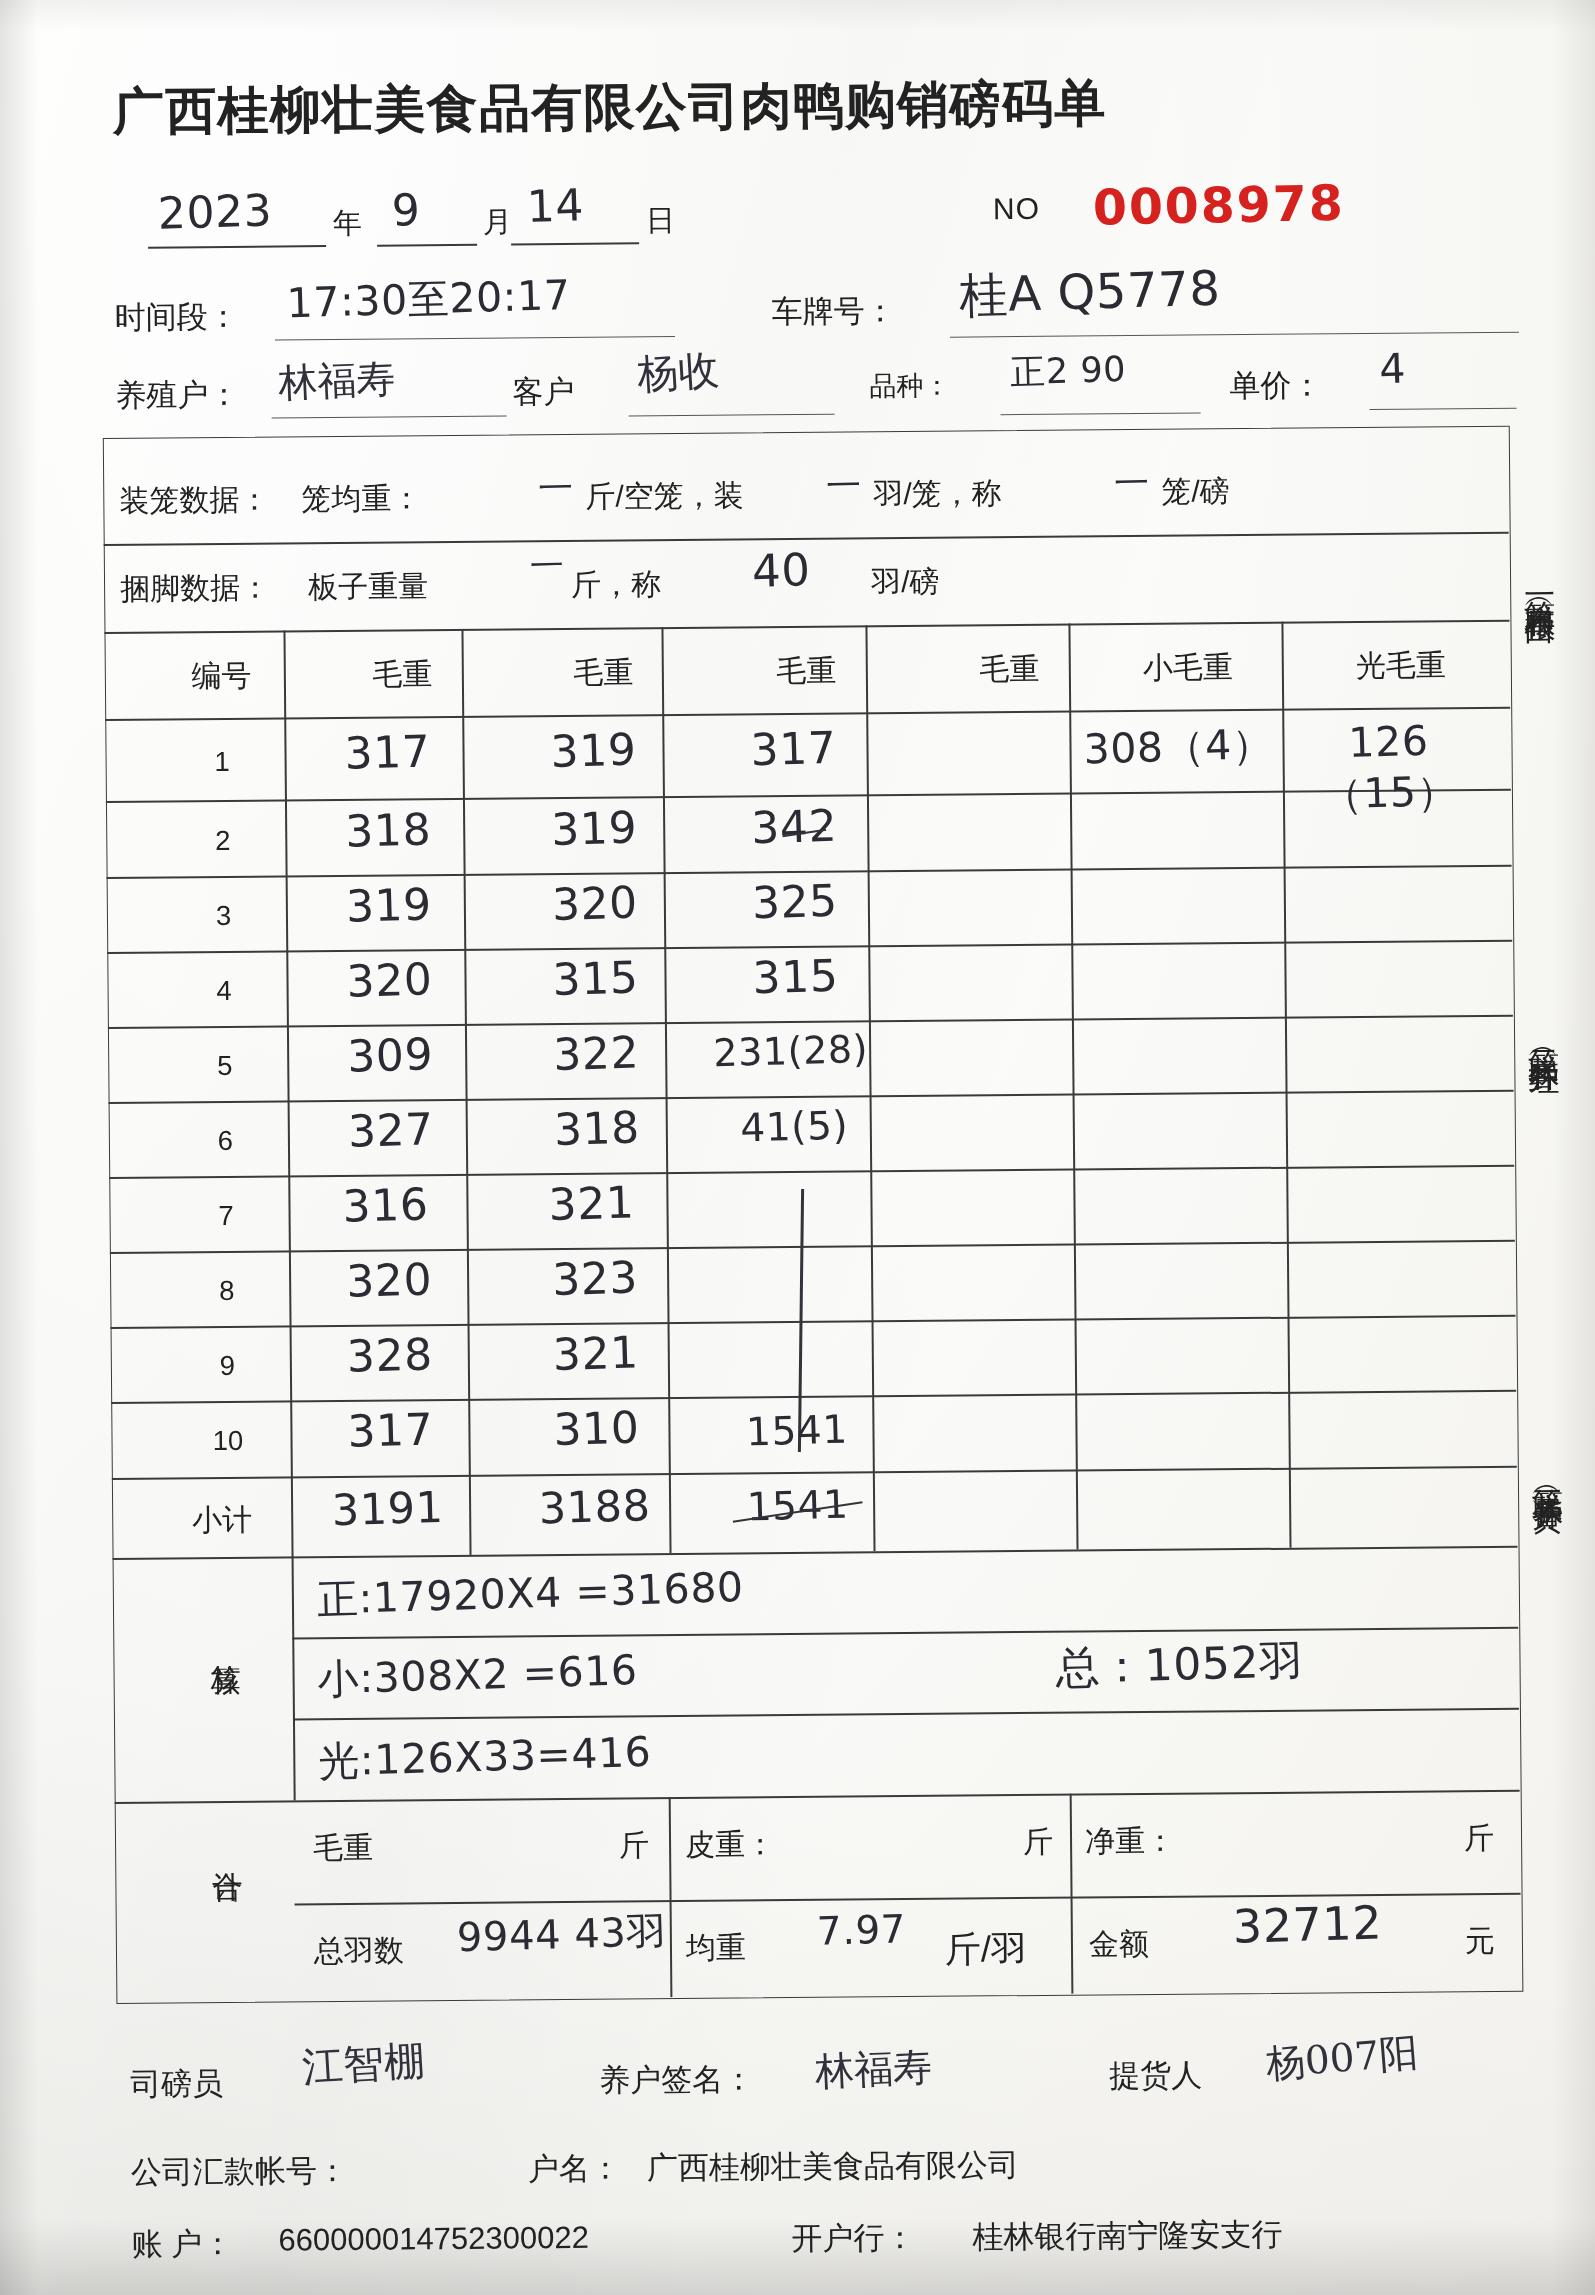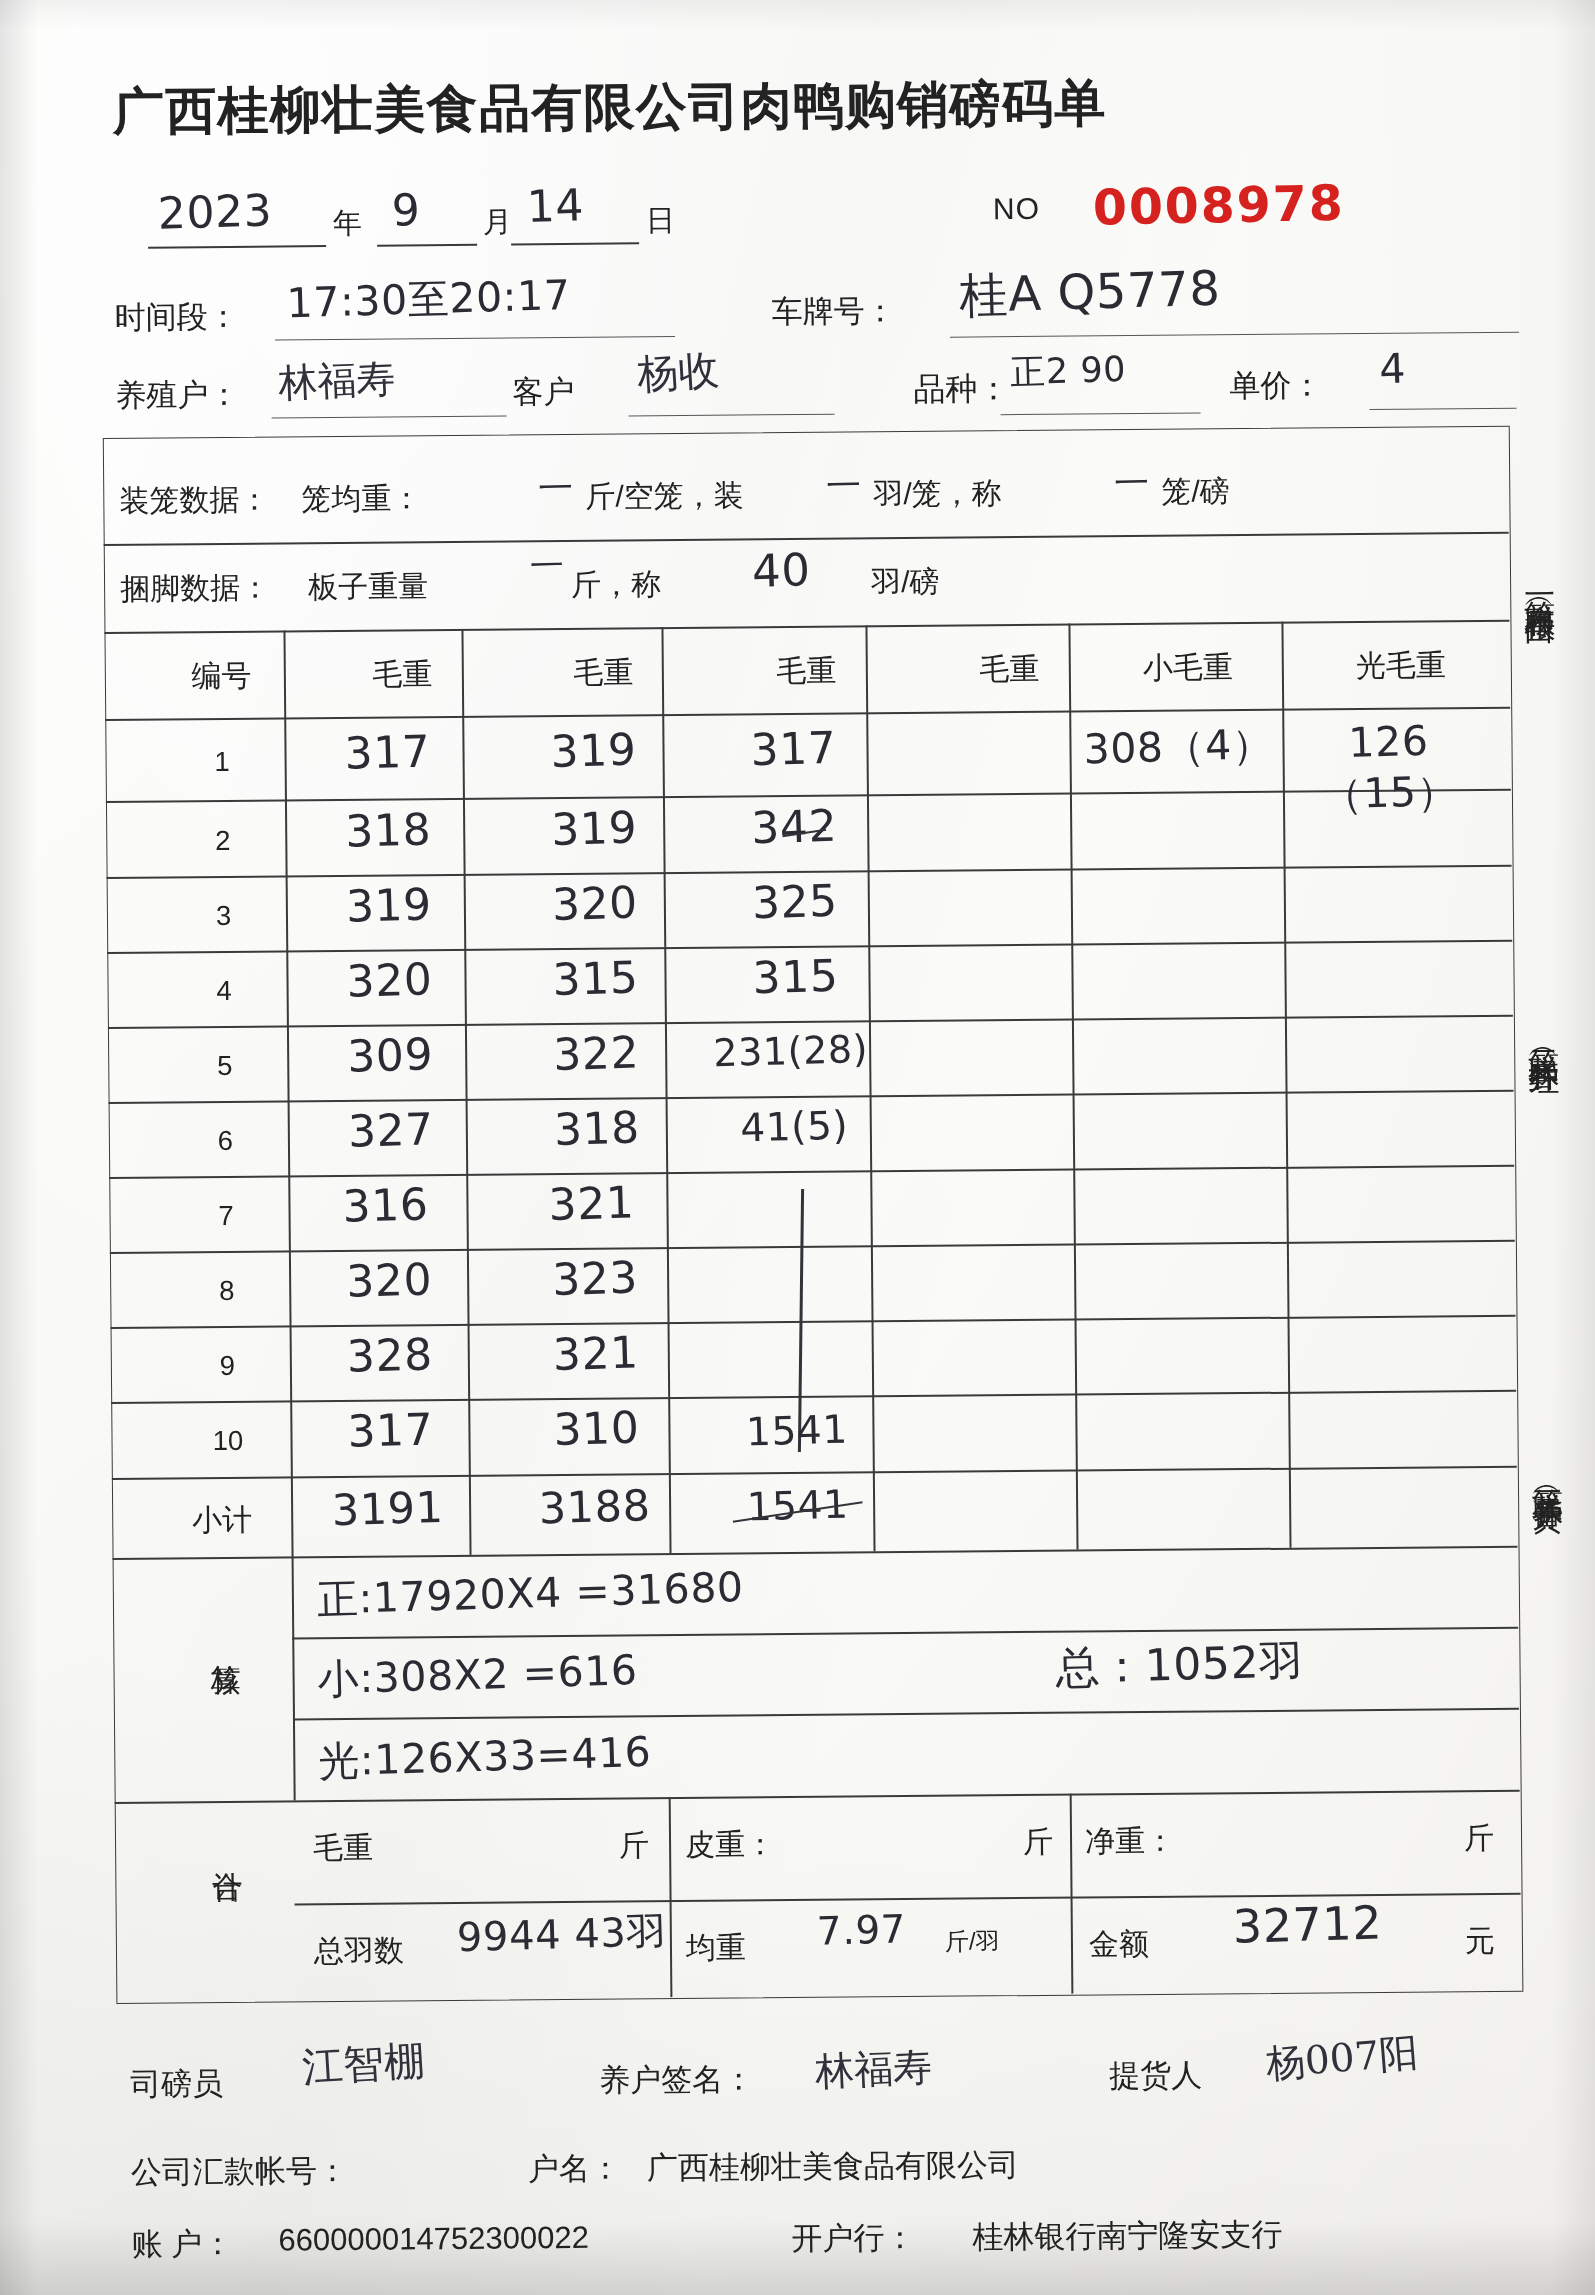--- a/index.html
+++ b/index.html
@@ -90,21 +90,21 @@
   <div class="ul-thin" style="left:957px;top:338px;width:569px;"></div>
 
   <div class="t print" style="left:122px;top:369px;font-size:31px;">养殖户：</div>
   <div class="t hw2" style="left:285px;top:350px;font-size:39px;transform:rotate(-2deg);">林福寿</div>
   <div class="ul-thin" style="left:278px;top:413px;width:235px;"></div>
 
   <div class="t print" style="left:519px;top:369px;font-size:31px;">客户</div>
   <div class="t hw2" style="left:644px;top:344px;font-size:41px;transform:rotate(-3deg);">杨收</div>
   <div class="ul-thin" style="left:635px;top:414px;width:206px;"></div>
 
-  <div class="t print" style="left:876px;top:369px;font-size:32px;margin-left:44px;">品种：</div>
+  <div class="t print" style="left:876px;top:369px;font-size:27px;">品种：</div>
   <div class="t hw" style="left:1017px;top:350px;font-size:35px;">正2 90</div>
   <div class="ul-thin" style="left:1007px;top:416px;width:200px;"></div>
 
   <div class="t print" style="left:1236px;top:369px;font-size:31px;">单价：</div>
   <div class="t hw" style="left:1386px;top:350px;font-size:41px;">4</div>
   <div class="ul-thin" style="left:1376px;top:414px;width:147px;"></div>
 
   <div class="box" style="left:109px;top:432px;width:1405px;height:1564px;"></div>
 
   <div class="hline" style="left:109px;top:538px;width:1405px;"></div>
@@ -230,21 +230,21 @@
   <div class="t print" style="left:613px;top:1824px;font-size:30px;">斤</div>
   <div class="t print" style="left:679px;top:1824px;font-size:30px;">皮重：</div>
   <div class="t print" style="left:1017px;top:1824px;font-size:30px;">斤</div>
   <div class="t print" style="left:1079px;top:1824px;font-size:30px;">净重：</div>
   <div class="t print" style="left:1458px;top:1824px;font-size:30px;">斤</div>
 
   <div class="t print" style="left:307px;top:1927px;font-size:30px;">总羽数</div>
   <div class="t hw" style="left:450px;top:1905px;font-size:40px;">9944 43羽</div>
   <div class="t print" style="left:679px;top:1927px;font-size:30px;">均重</div>
   <div class="t hw" style="left:810px;top:1908px;font-size:39px;">7.97</div>
-  <div class="t print" style="left:938px;top:1927px;font-size:24px;">斤/羽</div>
+  <div class="t print" style="left:938px;top:1927px;font-size:36px;">斤/羽</div>
   <div class="t print" style="left:1082px;top:1927px;font-size:30px;">金额</div>
   <div class="t hw" style="left:1226px;top:1902px;font-size:46px;">32712</div>
   <div class="t print" style="left:1458px;top:1927px;font-size:30px;">元</div>
 
   <div class="t print" style="left:122px;top:2058px;font-size:31px;">司磅员</div>
   <div class="t hw2" style="left:294px;top:2033px;font-size:41px;transform:rotate(-3deg);">江智棚</div>
   <div class="t print" style="left:591px;top:2058px;font-size:31px;">养户签名：</div>
   <div class="t hw2" style="left:807px;top:2043px;font-size:39px;transform:rotate(-2deg);">林福寿</div>
   <div class="t print" style="left:1101px;top:2058px;font-size:31px;">提货人</div>
   <div class="t hw2" style="left:1258px;top:2036px;font-size:39px;transform:rotate(-4deg);">杨007阳</div>

